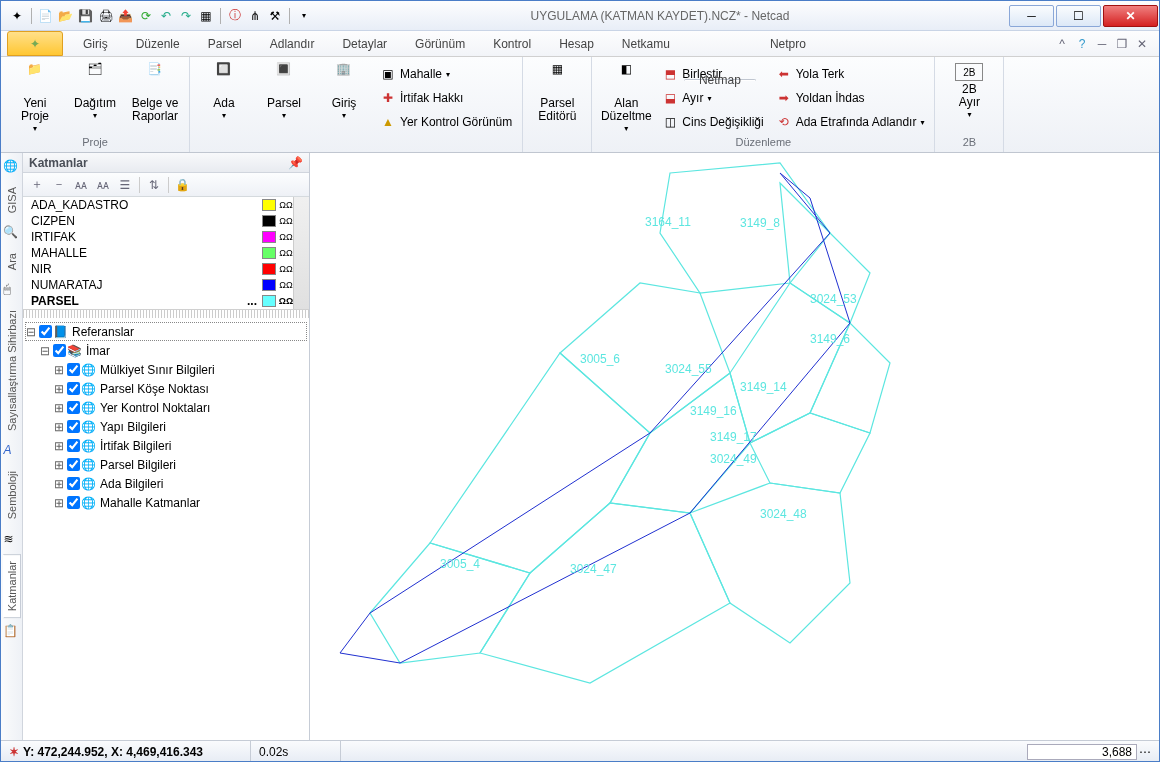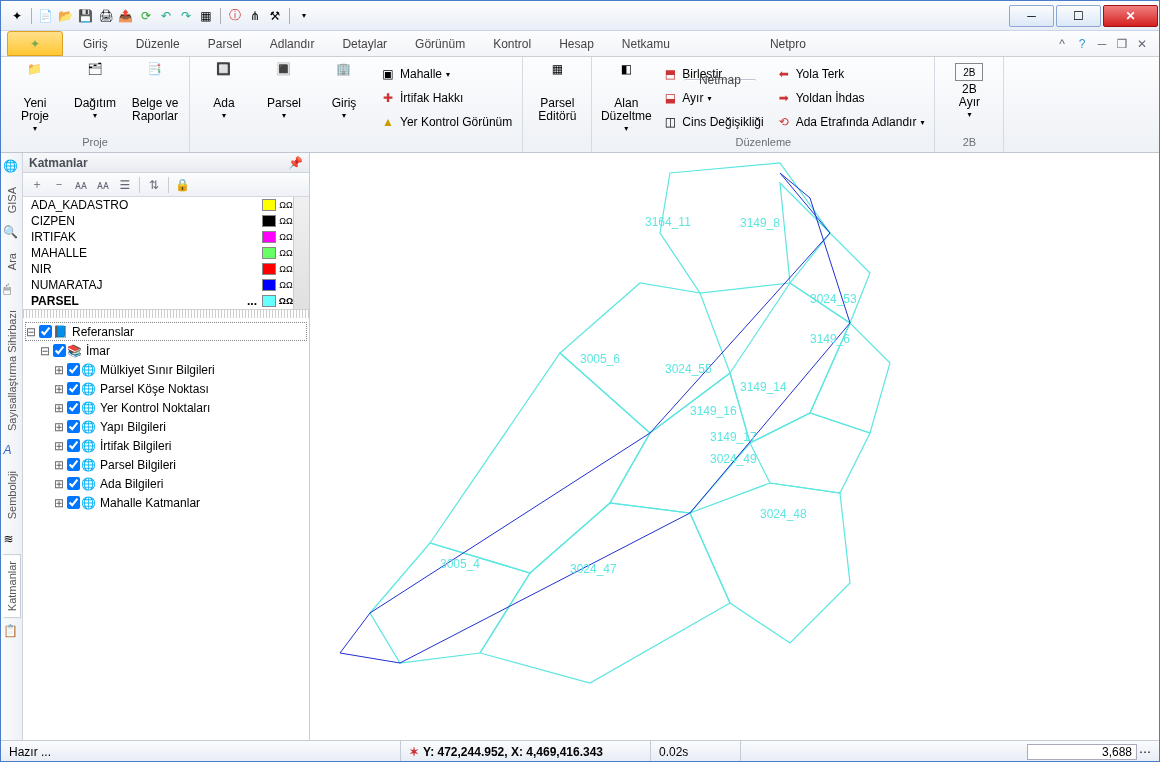--- a/index.html
+++ b/index.html
@@ -95,20 +95,21 @@
     <span class="icon" style="color:#2a8">↶</span>
     <span class="icon" style="color:#2a8">↷</span>
     <span class="icon">▦</span>
     <span class="qat-sep"></span>
     <span class="icon" style="color:#c33">ⓘ</span>
     <span class="icon">⋔</span>
     <span class="icon">⚒</span>
     <span class="qat-sep"></span>
     <span class="icon" style="font-size:8px">▾</span>
   </div>
+  <div class="title-text">UYGULAMA (KATMAN KAYDET).NCZ* - Netcad</div>
   <div class="win-controls">
     <div class="win-btn">
         <span>─</span>
       </div>
     <div class="win-btn">
         <span>☐</span>
       </div>
     <div class="win-btn close">
         <span>✕</span>
       </div>
@@ -450,21 +451,20 @@
         <text x="400" y="310">3024_49</text>
         <text x="450" y="365">3024_48</text>
         <text x="260" y="420">3024_47</text>
         <text x="130" y="415">3005_4</text>
       </g>
     </svg>
   </div>
 </div>
 
 <div class="statusbar">
-  <div class="sb-cell" style="width:400px">Hazır ...</div>
   <div class="sb-cell coords" style="width:250px">
     <span style="color:#c33;margin-right:4px">✶</span>
     <span>Y:</span>&nbsp;<span>472,244.952,</span>&nbsp;<span>X:</span>&nbsp;<span>4,469,416.343</span>
   </div>
   <div class="sb-cell" style="width:90px">0.02s</div>
   <div class="sb-spacer"></div>
   <div class="sb-cell" style="border:none">
     <input class="sb-input" value="3,688" style="">
     <span style="margin-left:2px">⋯</span>
   </div>

